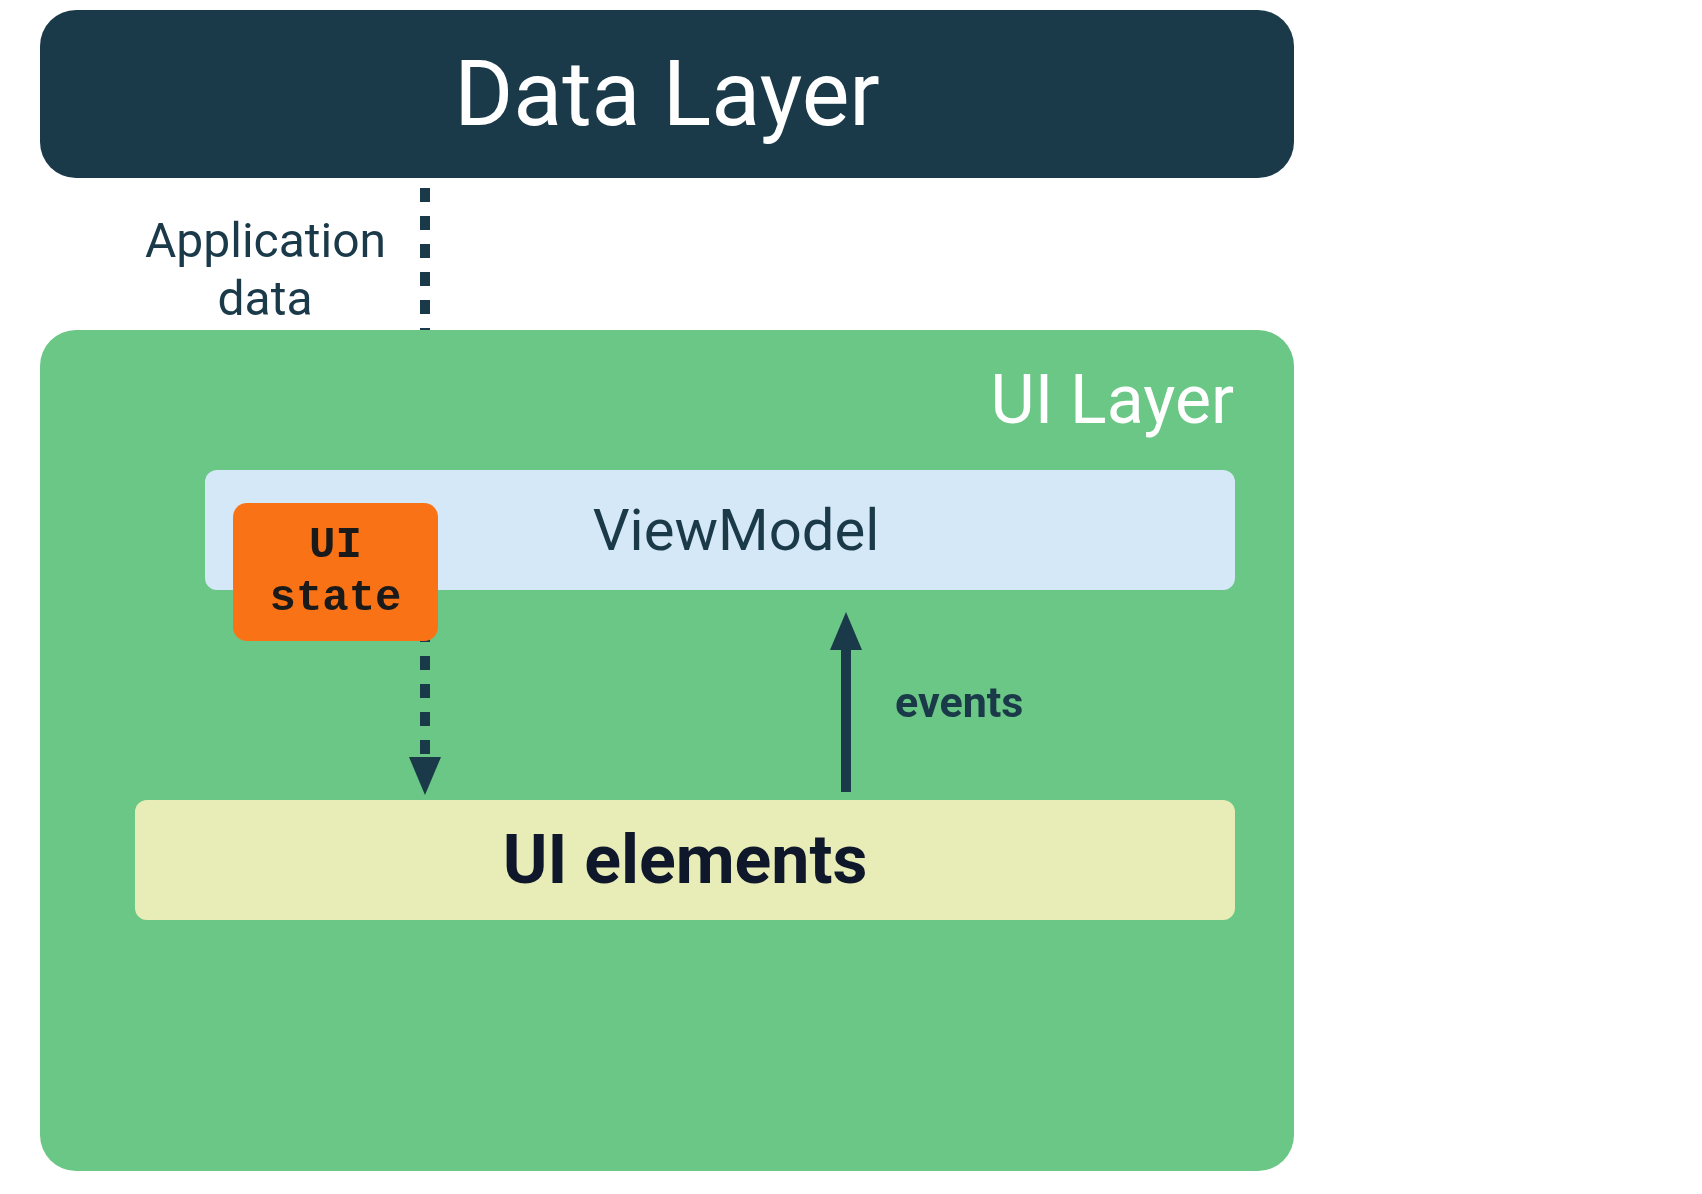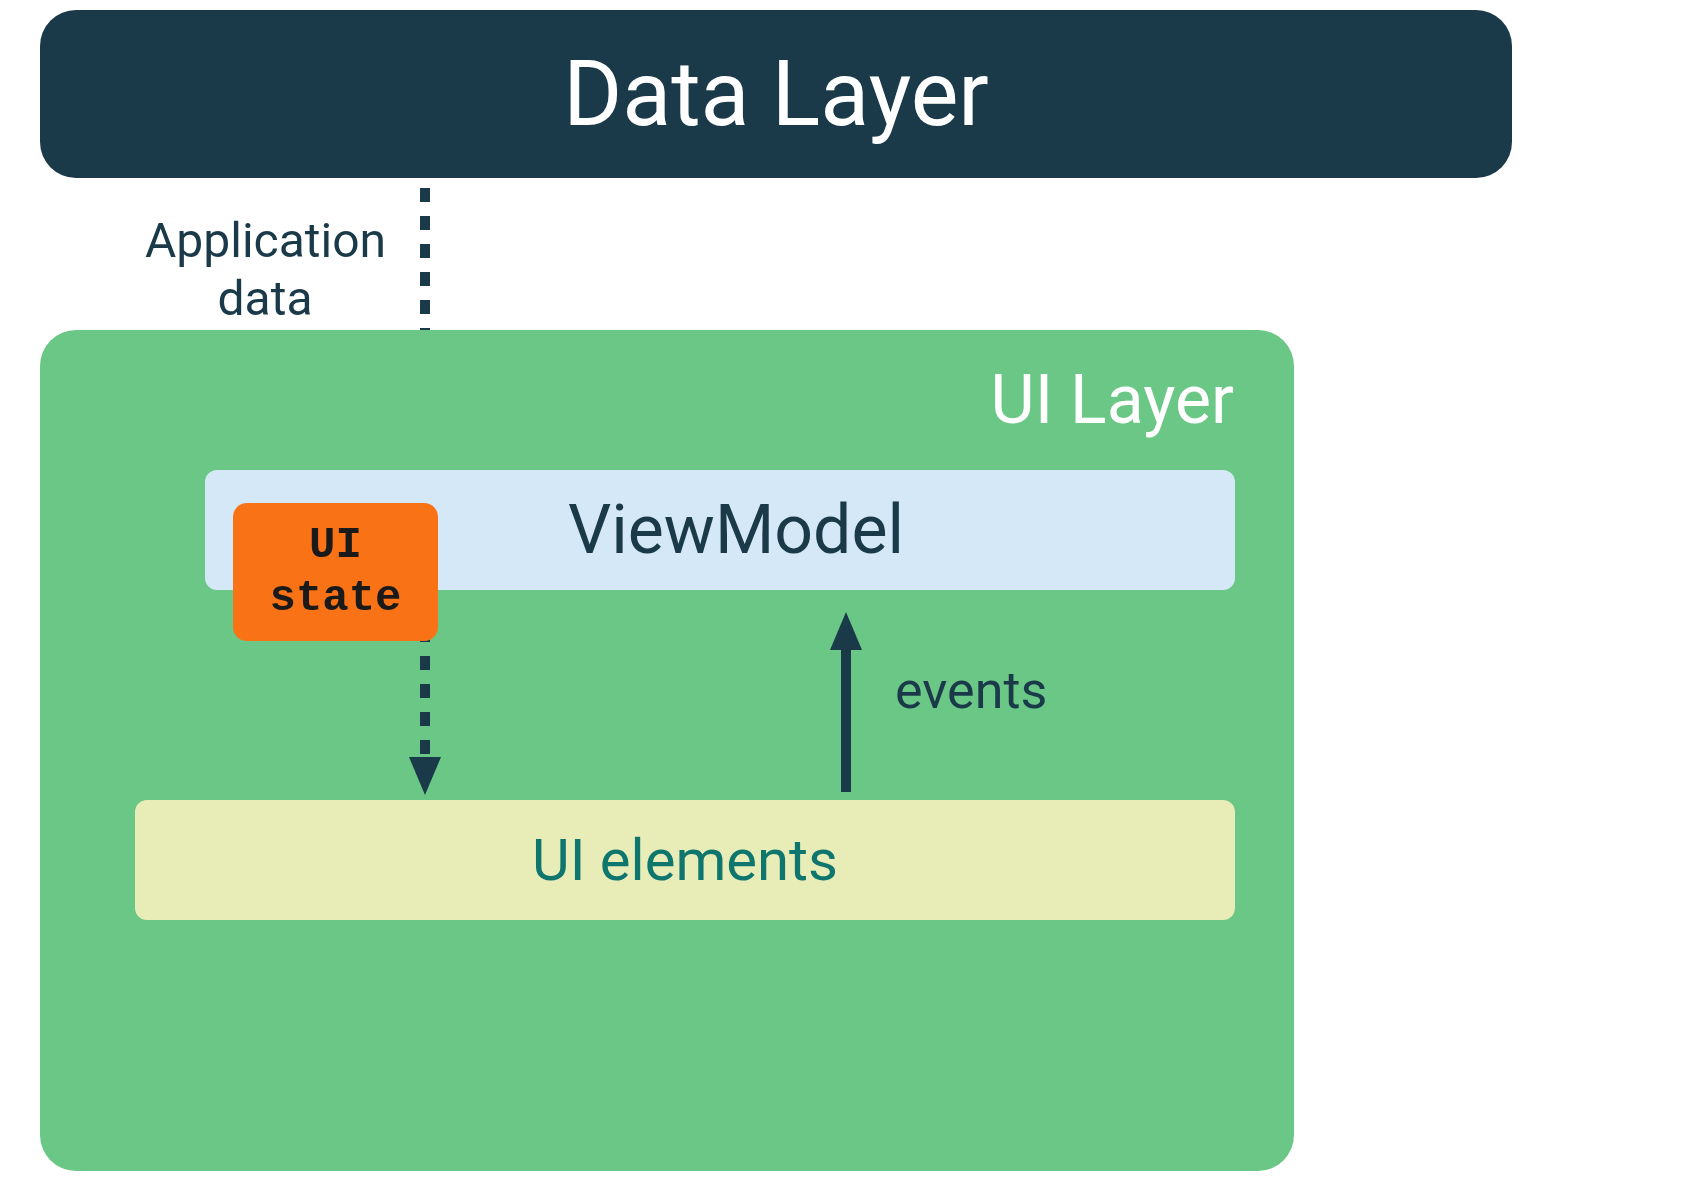--- a/index.html
+++ b/index.html
@@ -11,21 +11,21 @@
       font-family: -apple-system, BlinkMacSystemFont, 'Segoe UI', Roboto, Helvetica, Arial, sans-serif;
       background: #ffffff;
       width: 1702px;
       height: 1194px;
       position: relative;
     }
     .data-layer-box {
       position: absolute;
       left: 40px;
       top: 10px;
-      width: 1472px;
+      width: 1254px;
       height: 168px;
       background: #1a3a4a;
       border-radius: 36px;
       display: flex;
       align-items: center;
       justify-content: center;
     }
     .data-layer-text {
       color: #ffffff;
       font-size: 90px;
@@ -71,21 +71,21 @@
       width: 1030px;
       height: 120px;
       background: #d5e8f7;
       border-radius: 12px;
       display: flex;
       align-items: center;
       justify-content: center;
     }
     .viewmodel-text {
       color: #1a3a4a;
-      font-size: 68px;
+      font-size: 58px;
       font-weight: 400;
       margin-left: 32px;
     }
     .ui-state-box {
       position: absolute;
       left: 193px;
       top: 173px;
       width: 205px;
       height: 138px;
       background: #f97316;
@@ -110,41 +110,41 @@
       top: 270px;
     }
     .arrow-up {
       position: absolute;
       left: 786px;
       top: 282px;
     }
     .events-label {
       position: absolute;
       left: 855px;
-      top: 330px;
+      top: 347px;
       color: #1a3a4a;
-      font-size: 52px;
-      font-weight: 400;
+      font-size: 43px;
+      font-weight: 700;
     }
     .ui-elements-box {
       position: absolute;
       left: 95px;
       top: 470px;
       width: 1100px;
       height: 120px;
       background: #e8edb8;
       border-radius: 12px;
       display: flex;
       align-items: center;
       justify-content: center;
     }
     .ui-elements-text {
-      color: #0f766e;
-      font-size: 58px;
-      font-weight: 400;
+      color: #0f172a;
+      font-size: 68px;
+      font-weight: 700;
     }
   </style>
 </head>
 <body>
 
 <div class="data-layer-box">
   <span class="data-layer-text">Data Layer</span>
 </div>
 
 <div class="app-data-label" style="white-space: pre-line;">Application

